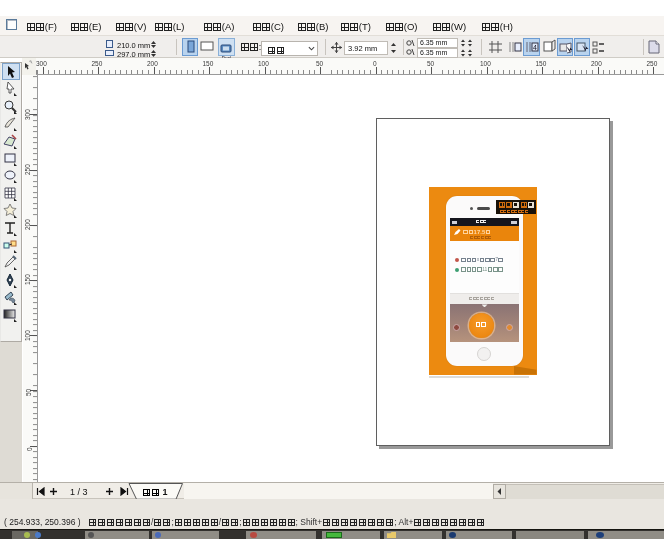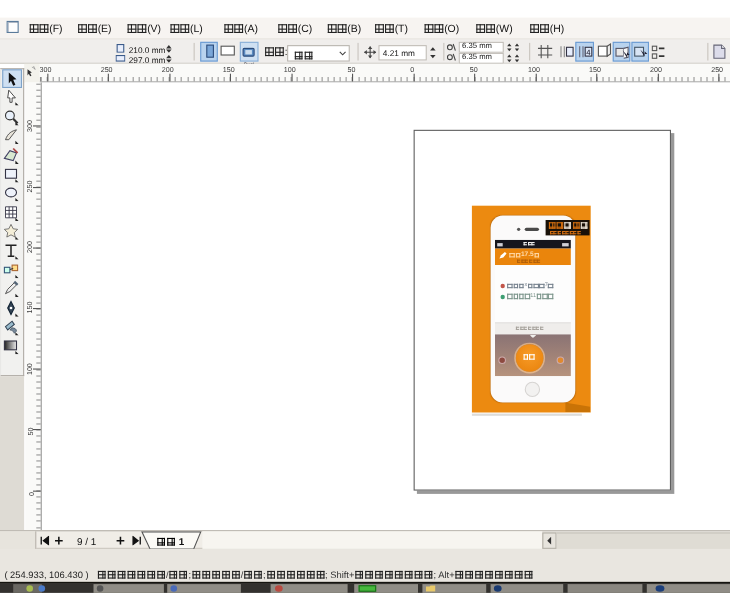--- a/index.html
+++ b/index.html
@@ -114,21 +114,21 @@
       <svg class="ar" viewBox="0 0 8 8">
           <path d="M1 2.5l3 3 3-3" stroke="#444" fill="none" stroke-width="1.2"></path>
         </svg>
       </div>
     <div class="abs" style="left:325px;top:3px;width:1px;height:16px;background:#c8c4be;"></div>
     <svg class="abs" style="left:331px;top:6px" width="11" height="11">
         <path d="M5.5 0v11 M0 5.5h11" stroke="#444" stroke-width="1"></path>
         <path d="M5.5 0l2 2.5h-4z M5.5 11l2-2.5h-4z M0 5.5l2.5-2v4z M11 5.5l-2.5-2v4z" fill="#444"></path>
       </svg>
     <div class="spinf" style="left:344px;top:5px;width:44px;height:14px;">
-        <span style="position:absolute;left:3px;top:2px;">4.21 mm</span>
+        <span style="position:absolute;left:3px;top:2px;">3.92 mm</span>
       </div>
     <svg class="abs" style="left:389px;top:5px" width="11" height="14">
         <path d="M2 5l2.5-3 2.5 3z" fill="#333"></path>
         <path d="M2 9l2.5 3 2.5-3z" fill="#333"></path>
       </svg>
     <div class="abs" style="left:403px;top:3px;width:1px;height:16px;background:#c8c4be;"></div>
     <svg class="abs" style="left:406px;top:3px" width="9" height="8">
         <circle cx="3" cy="4" r="2.2" fill="none" stroke="#444"></circle>
         <path d="M6 1l2 6" stroke="#444"></path>
       </svg>
@@ -418,40 +418,40 @@
   </div>
   <div class="abs" style="left:0;top:342px;width:22px;height:140px;background:#dedbd4;"></div>
   <div class="abs" id="navbar">
     <div class="abs" style="left:0;top:0;width:33px;height:17px;background:#e7e4dd;border-right:1px solid #b8b4ac;"></div>
     <svg class="abs" style="left:36px;top:4px" width="10" height="9">
         <path d="M1.5 1v7 M8 1L3.5 4.5 8 8z" stroke="#111" fill="#111" stroke-width="1.2"></path>
       </svg>
     <svg class="abs" style="left:49px;top:4px" width="9" height="9">
         <path d="M4.5 1v7M1 4.5h7" stroke="#111" stroke-width="1.4"></path>
       </svg>
-    <span class="abs" style="left:70px;top:3.5px;color:#111;">9 / 1</span>
+    <span class="abs" style="left:70px;top:3.5px;color:#111;">1 / 3</span>
     <svg class="abs" style="left:105px;top:4px" width="9" height="9">
         <path d="M4.5 1v7M1 4.5h7" stroke="#111" stroke-width="1.4"></path>
       </svg>
     <svg class="abs" style="left:119px;top:4px" width="10" height="9">
         <path d="M8.5 1v7 M2 1l4.5 3.5L2 8z" stroke="#111" fill="#111" stroke-width="1.2"></path>
       </svg>
     <svg class="abs" style="left:128px;top:0" width="56" height="17">
         <path d="M1 0.5L54.5 0.5L48 16.2L8.5 16.2Z" fill="#fbfaf6" stroke="#555"></path>
       </svg>
     <span class="abs" style="left:142px;top:4px;font-weight:bold;color:#111;"><span class="c s7" style="--k:#000"></span><span class="c s7" style="--k:#000"></span> 1</span>
 
     <div class="abs" style="left:184px;top:0;width:309px;height:17px;background:#f7f5f0;border-bottom:1px solid #d8d4cc;"></div>
     <div class="abs" style="left:493px;top:1px;width:13px;height:15px;background:#e7e4dd;border:1px solid #b0aca4;"><svg width="11" height="13">
           <path d="M7 3L3.5 6.5 7 10z" fill="#333"></path>
         </svg></div>
     <div class="abs" style="left:506px;top:1px;width:158px;height:16px;background:#dfdcd4;border-top:1px solid #c4c0b8;"></div>
   </div>
   <div class="abs" id="status">
-    <span class="abs" style="left:4px;top:17.5px;font-size:8.5px;color:#222;">( 254.933, 106.430 )</span>
+    <span class="abs" style="left:4px;top:17.5px;font-size:8.5px;color:#222;">( 254.933, 250.396 )</span>
     <span class="abs" style="left:88px;top:17.5px;font-size:8.5px;color:#333;white-space:nowrap;"><span class="c s7"></span><span class="c s7"></span><span class="c s7"></span><span class="c s7"></span><span class="c s7"></span><span class="c s7"></span><span class="c s7"></span>/<span class="c s7"></span><span class="c s7"></span>;<span class="c s7"></span><span class="c s7"></span><span class="c s7"></span><span class="c s7"></span><span class="c s7"></span>/<span class="c s7"></span><span class="c s7"></span>;<span class="c s7"></span><span class="c s7"></span><span class="c s7"></span><span class="c s7"></span><span class="c s7"></span><span class="c s7"></span>; Shift+<span class="c s7"></span><span class="c s7"></span><span class="c s7"></span><span class="c s7"></span><span class="c s7"></span><span class="c s7"></span><span class="c s7"></span><span class="c s7"></span>; Alt+<span class="c s7"></span><span class="c s7"></span><span class="c s7"></span><span class="c s7"></span><span class="c s7"></span><span class="c s7"></span><span class="c s7"></span><span class="c s7"></span></span>
   </div>
   <div class="abs" id="taskbar">
     <div class="abs" style="left:0;top:0;width:664px;height:1px;background:#15140f;"></div>
     <div class="abs" style="left:12px;top:2px;width:26px;height:8px;background:#6a6862;"></div>
     <div class="abs" style="left:24px;top:3px;width:6px;height:6px;border-radius:50%;background:#a8bc50;"></div>
     <div class="abs" style="left:35px;top:3px;width:6px;height:6px;border-radius:50%;background:#4a7ac8;"></div>
     <div class="abs" style="left:85px;top:2px;width:64px;height:8px;background:#908d86;">
         <div style="position:absolute;left:3px;top:1px;width:6px;height:6px;background:#555;border-radius:50%;"></div>
       </div>

